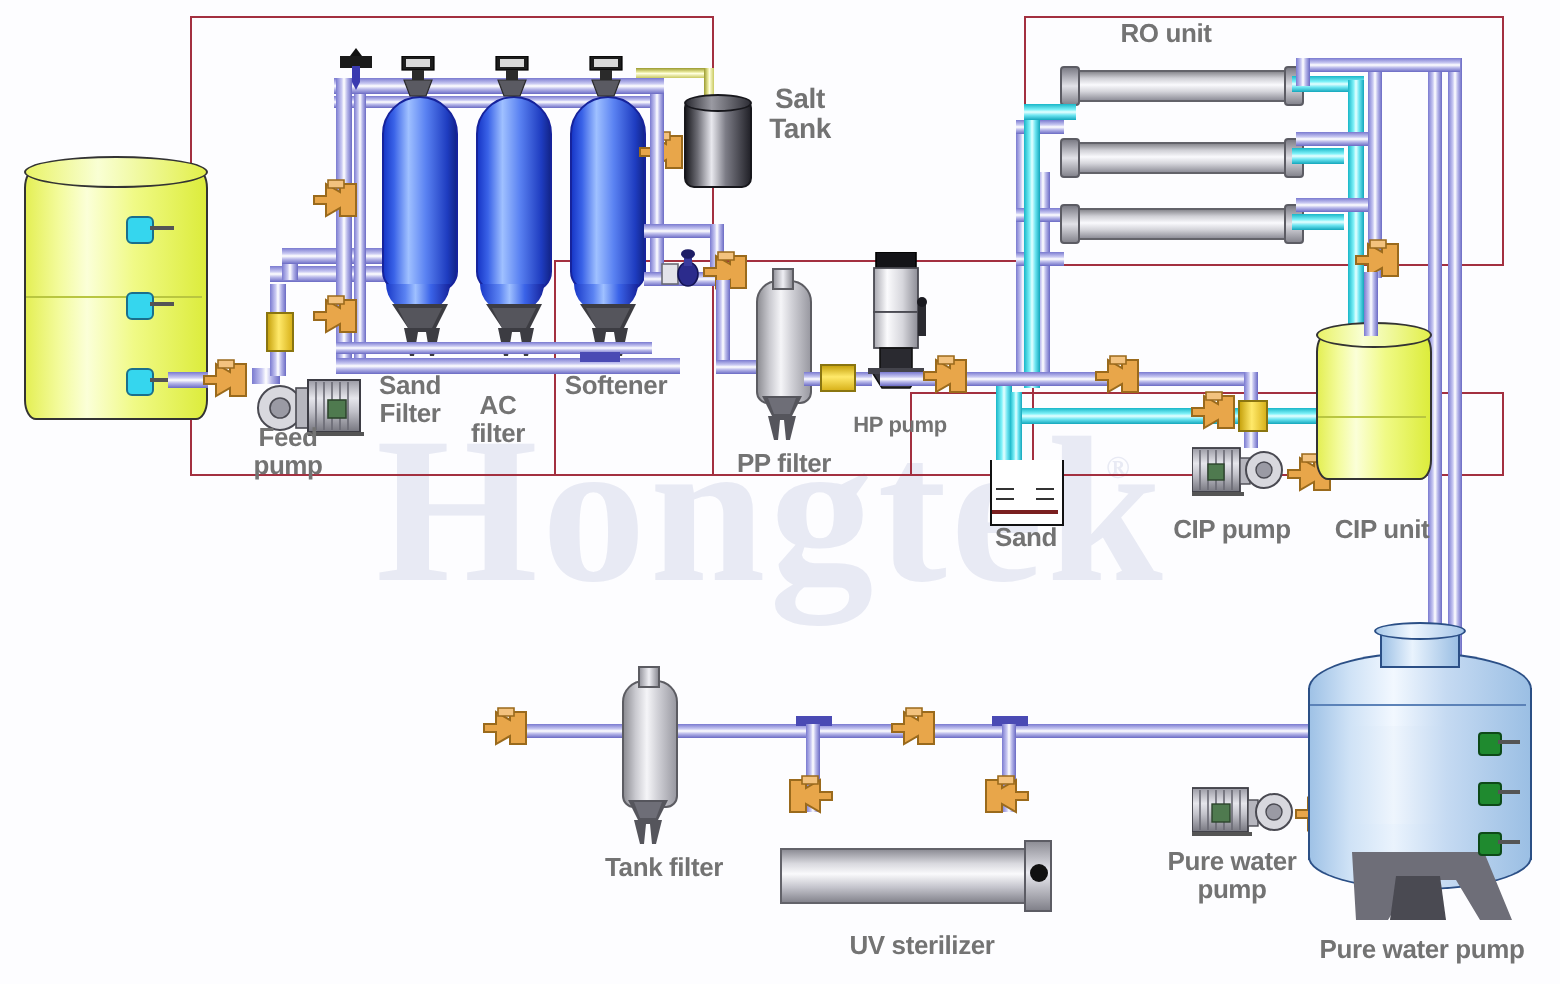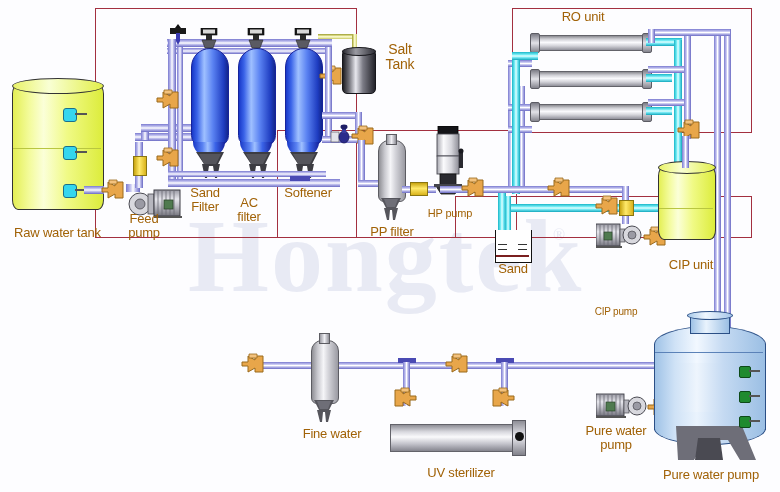--- a/index.html
+++ b/index.html
@@ -2,21 +2,21 @@
 <html><head>
 <meta charset="utf-8">
 <style>
   html,body{margin:0;padding:0;background:#ffffff;}
   #stage{
     position:relative;width:780px;height:492px;overflow:hidden;
     background:#fdfdff;
     font-family:"Liberation Sans", sans-serif;
   }
   .lbl{
-    position:absolute;color:#a16207;font-weight:normal;
+    position:absolute;color:#737373;font-weight:bold;
     font-family:"Liberation Sans", sans-serif;
     white-space:pre-line;line-height:1.1;text-align:center;
     letter-spacing:-0.2px;
   }
   .redbox{position:absolute;border:1px solid #a33040;box-sizing:border-box;background:transparent;}
   
   .pipe{position:absolute;background:linear-gradient(to bottom,#7a7ad0 0%,#c9c9f2 35%,#ffffff 50%,#b8b8ea 70%,#6a6ac4 100%);}
   .pipeV{position:absolute;background:linear-gradient(to right,#7a7ad0 0%,#c9c9f2 35%,#ffffff 50%,#b8b8ea 70%,#6a6ac4 100%);}
   .cpipe{position:absolute;background:linear-gradient(to bottom,#18b6c8 0%,#7ef1f8 35%,#e6ffff 50%,#6fe6f2 70%,#13a6bb 100%);}
   .cpipeV{position:absolute;background:linear-gradient(to right,#18b6c8 0%,#7ef1f8 35%,#e6ffff 50%,#6fe6f2 70%,#13a6bb 100%);}
@@ -72,21 +72,20 @@
               background:linear-gradient(to right,#e9f368,#f9ffd4 40%,#e2ef4a);"></div>
   <div style="position:absolute;left:13px;top:148px;width:88px;height:1px;background:#b9c640;"></div>
 
   <div style="position:absolute;left:63px;top:108px;width:12px;height:12px;border-radius:3px;background:#35d6ee;border:1px solid #1a6f8c;"></div>
   <div style="position:absolute;left:75px;top:113px;width:12px;height:2px;background:#555;"></div>
   <div style="position:absolute;left:63px;top:146px;width:12px;height:12px;border-radius:3px;background:#35d6ee;border:1px solid #1a6f8c;"></div>
   <div style="position:absolute;left:75px;top:151px;width:12px;height:2px;background:#555;"></div>
   <div style="position:absolute;left:63px;top:184px;width:12px;height:12px;border-radius:3px;background:#35d6ee;border:1px solid #1a6f8c;"></div>
   <div style="position:absolute;left:75px;top:189px;width:12px;height:2px;background:#555;"></div>
   <div class="pipe" style="left:84px;top:186px;width:20px;height:8px;"></div>
-  <div class="lbl" style="left:0px;top:226px;width:115px;font-size:13px;">Raw water tank</div>
 
   <div style="position:absolute;left:100px;top:178px;width:26px;height:22px;">
     <svg width="26" height="22" viewBox="0 0 26 22">
       <path d="M2 10 h6 v-6 l7 4 v-4 h8 v16 h-8 v-4 l-7 4 v-6 h-6 z" fill="#e8a64a" stroke="#9a6a1c" stroke-width="1"></path>
       <path d="M9 2 h8 v4 h-8 z" fill="#f3c27e" stroke="#9a6a1c" stroke-width="0.8"></path>
     </svg>
   </div>
 
   <div class="pipeV" style="left:126px;top:184px;width:14px;height:8px;"></div>
   <div class="pipeV" style="left:135px;top:142px;width:8px;height:46px;"></div>
@@ -388,21 +387,21 @@
       <rect x="0" y="26" width="26" height="2" fill="#555"></rect>
     </svg>
   </div>
   <div style="position:absolute;left:642px;top:225px;width:26px;height:22px;">
     <svg width="26" height="22" viewBox="0 0 26 22">
       <path d="M2 10 h6 v-6 l7 4 v-4 h8 v16 h-8 v-4 l-7 4 v-6 h-6 z" fill="#e8a64a" stroke="#9a6a1c" stroke-width="1"></path>
       <path d="M9 2 h8 v4 h-8 z" fill="#f3c27e" stroke="#9a6a1c" stroke-width="0.8"></path>
     </svg>
   </div>
   <div class="pipe" style="left:664px;top:232px;width:26px;height:7px;"></div>
-  <div class="lbl" style="left:578px;top:258px;width:76px;font-size:10px;margin-top:48px;">CIP pump</div>
+  <div class="lbl" style="left:578px;top:258px;width:76px;font-size:13px;">CIP pump</div>
 
   <div class="tank-yellow" style="left:658px;top:166px;width:56px;height:72px;"></div>
   <div style="position:absolute;left:658px;top:161px;width:56px;height:11px;border:1px solid #333;border-radius:50%;
               background:linear-gradient(to right,#e9f368,#f9ffd4 40%,#e2ef4a);"></div>
   <div style="position:absolute;left:659px;top:208px;width:54px;height:1px;background:#b9c640;"></div>
   <div class="pipeV" style="left:682px;top:136px;width:7px;height:32px;"></div>
   <div class="lbl" style="left:658px;top:258px;width:66px;font-size:13px;">CIP unit</div>
 
   <div class="pipe" style="left:258px;top:362px;width:436px;height:7px;"></div>
   <div style="position:absolute;left:240px;top:352px;width:26px;height:22px;">
@@ -413,21 +412,21 @@
   </div>
 
   <div class="greyvessel" style="left:311px;top:340px;width:26px;height:62px;border-radius:11px 11px 6px 6px;"></div>
   <div style="position:absolute;left:319px;top:333px;width:9px;height:9px;background:linear-gradient(to right,#9a9aa2,#efeff4,#8f8f97);border:1px solid #5c5c62;"></div>
   <div style="position:absolute;left:311px;top:400px;width:26px;height:24px;">
     <svg width="26" height="24" viewBox="0 0 26 24">
       <path d="M3 0 h20 l-5 10 h2 l-3 12 h-2 l-1 -10 h-2 l-1 10 h-2 l-3 -12 h2 z" fill="#55555c"></path>
       <path d="M6 1 h14 l-3 8 h-8 z" fill="#6e6e77"></path>
     </svg>
   </div>
-  <div class="lbl" style="left:292px;top:427px;width:80px;font-size:13px;">Fine water</div>
+  <div class="lbl" style="left:292px;top:427px;width:80px;font-size:13px;">Tank filter</div>
 
   <div style="position:absolute;left:398px;top:358px;width:18px;height:5px;background:#4a4ab4;"></div>
   <div class="pipeV" style="left:403px;top:362px;width:7px;height:44px;"></div>
   <div style="position:absolute;left:392px;top:386px;width:26px;height:22px;">
     <svg width="26" height="22" viewBox="0 0 26 22">
       <path d="M24 10 h-6 v-6 l-7 4 v-4 h-8 v16 h8 v-4 l7 4 v-6 h6 z" fill="#e8a64a" stroke="#9a6a1c" stroke-width="1"></path>
       <path d="M9 2 h8 v4 h-8 z" fill="#f3c27e" stroke="#9a6a1c" stroke-width="0.8"></path>
     </svg>
   </div>
   <div style="position:absolute;left:496px;top:358px;width:18px;height:5px;background:#4a4ab4;"></div>

